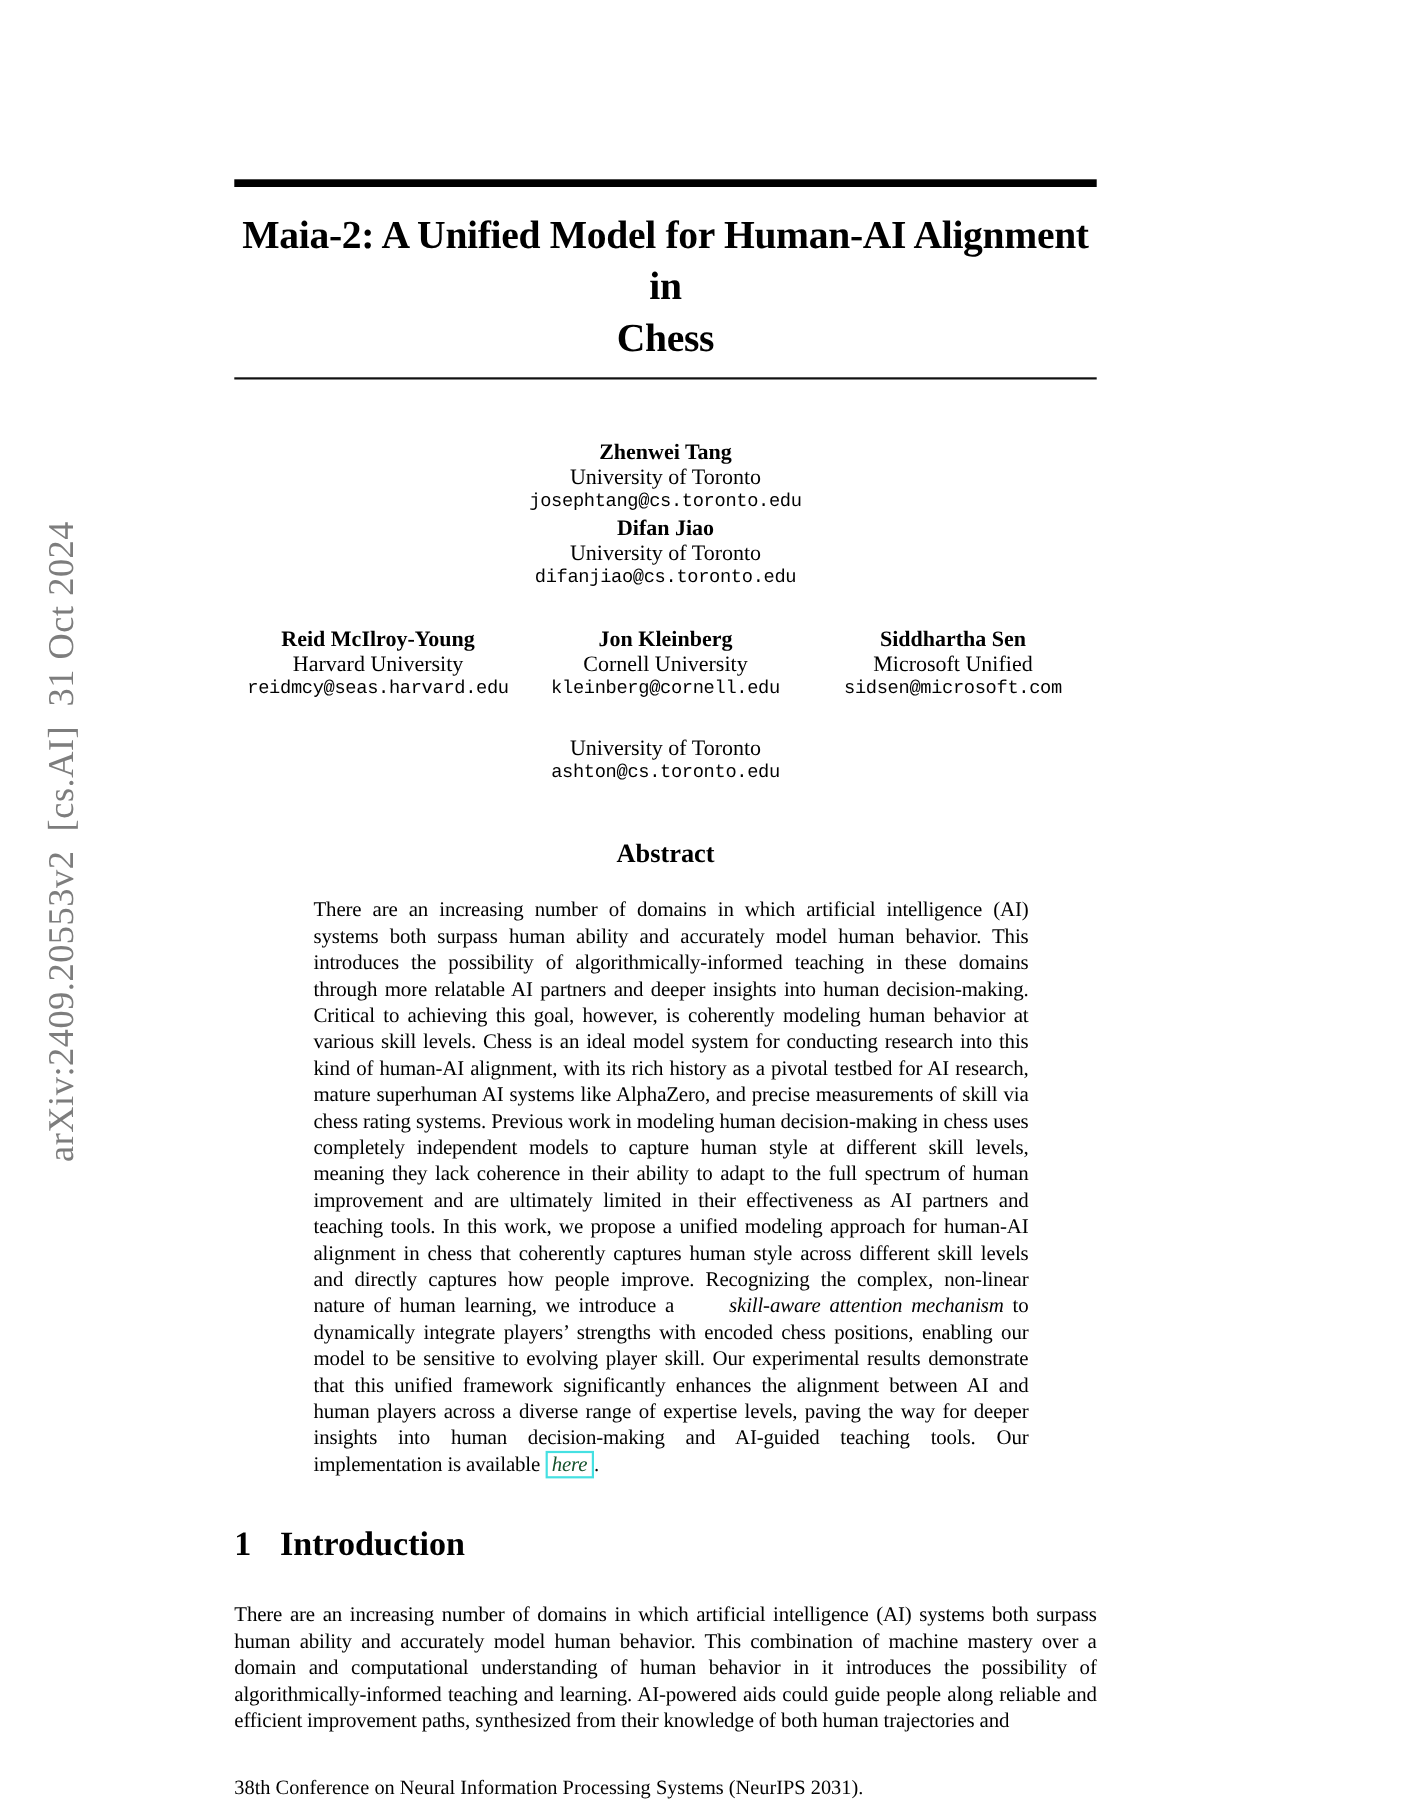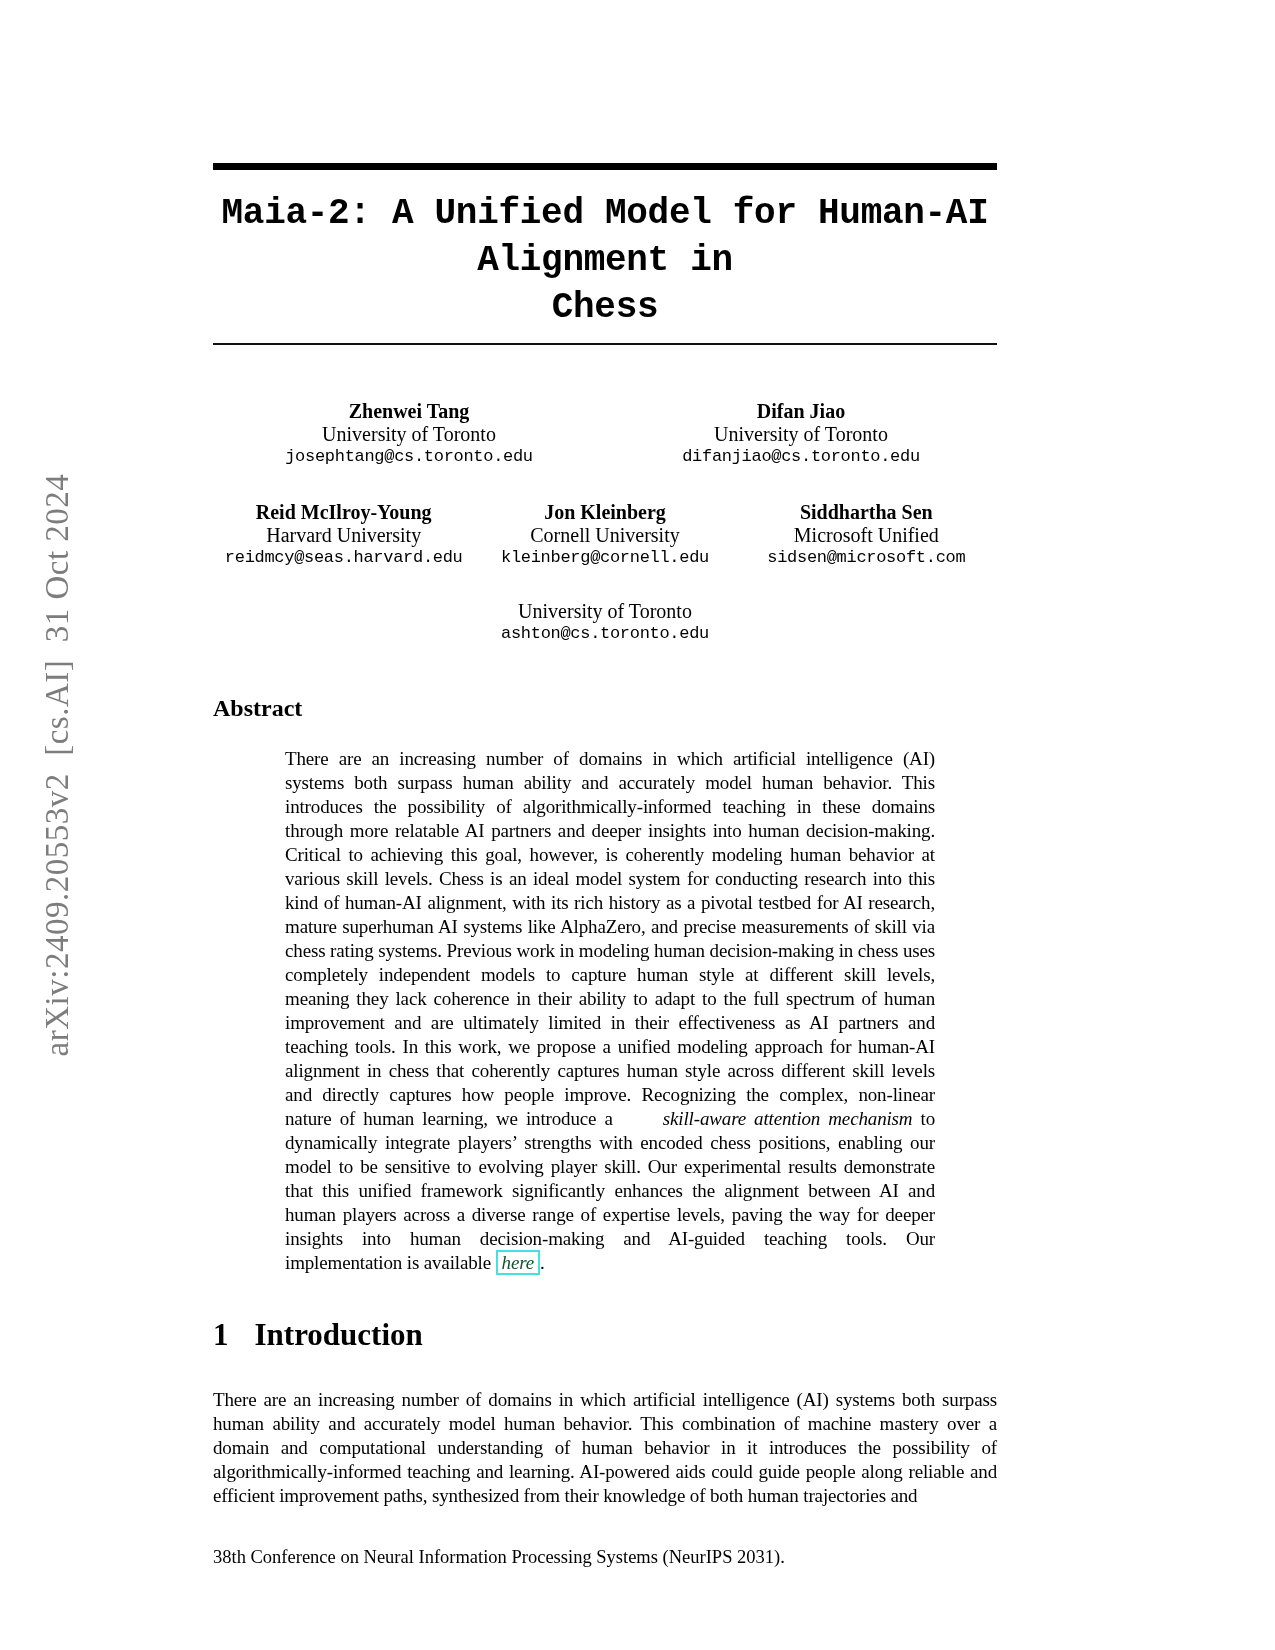--- a/index.html
+++ b/index.html
@@ -27,37 +27,37 @@
   }
   .rule-thick { width: 100%; height: 7px; background: #000000; }
   .rule-thin  { width: 100%; height: 2px; background: #111111; margin-top: 12px; }
   .paper-title {
     margin-top: 20px;
     text-align: center;
     font-weight: bold;
     font-size: 36px;
     line-height: 47px;
     letter-spacing: -0.3px;
-    font-family: Liberation Mono, monospace;
   }
   .authors-row { display: grid; margin-top: 32px; }
-  .authors-row.first { margin-top: 54px; grid-template-columns: 1fr 1fr; }
+  .authors-row.first { margin-top: 54px; grid-template-columns: 1fr; }
   .authors-row.second { grid-template-columns: 1fr 1fr 1fr; margin-top: 32px; }
   .authors-row.third { grid-template-columns: 1fr; margin-top: 31px; }
   .author-card { text-align: center; }
   .author-name { font-weight: bold; font-size: 20px; line-height: 24px; }
   .author-affiliation { font-size: 20px; line-height: 23px; }
   .author-email {
     font-family: "Liberation Mono", monospace;
     font-size: 17px;
     line-height: 22px;
     letter-spacing: -0.3px;
   }
   .abstract-heading {
     margin-top: 48px;
+    text-align: center;
     font-weight: bold;
     font-size: 24px;
     line-height: 30px;
   }
   .abstract-body {
     margin-top: 24px;
     margin-left: 72px;
     width: 650px;
     font-size: 19px;
     line-height: 24px;

